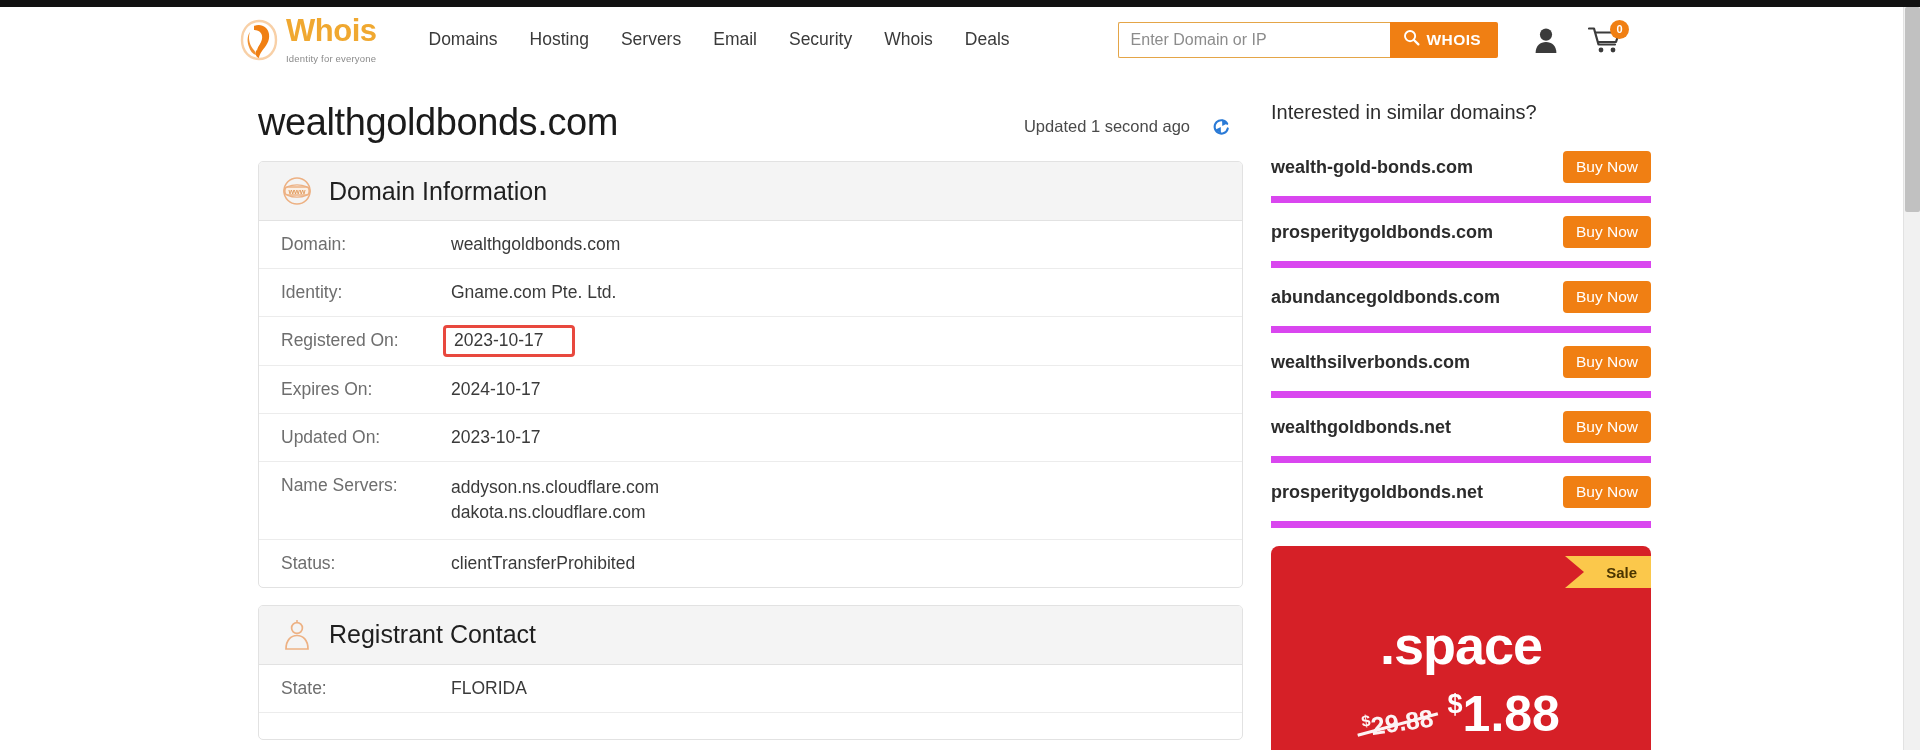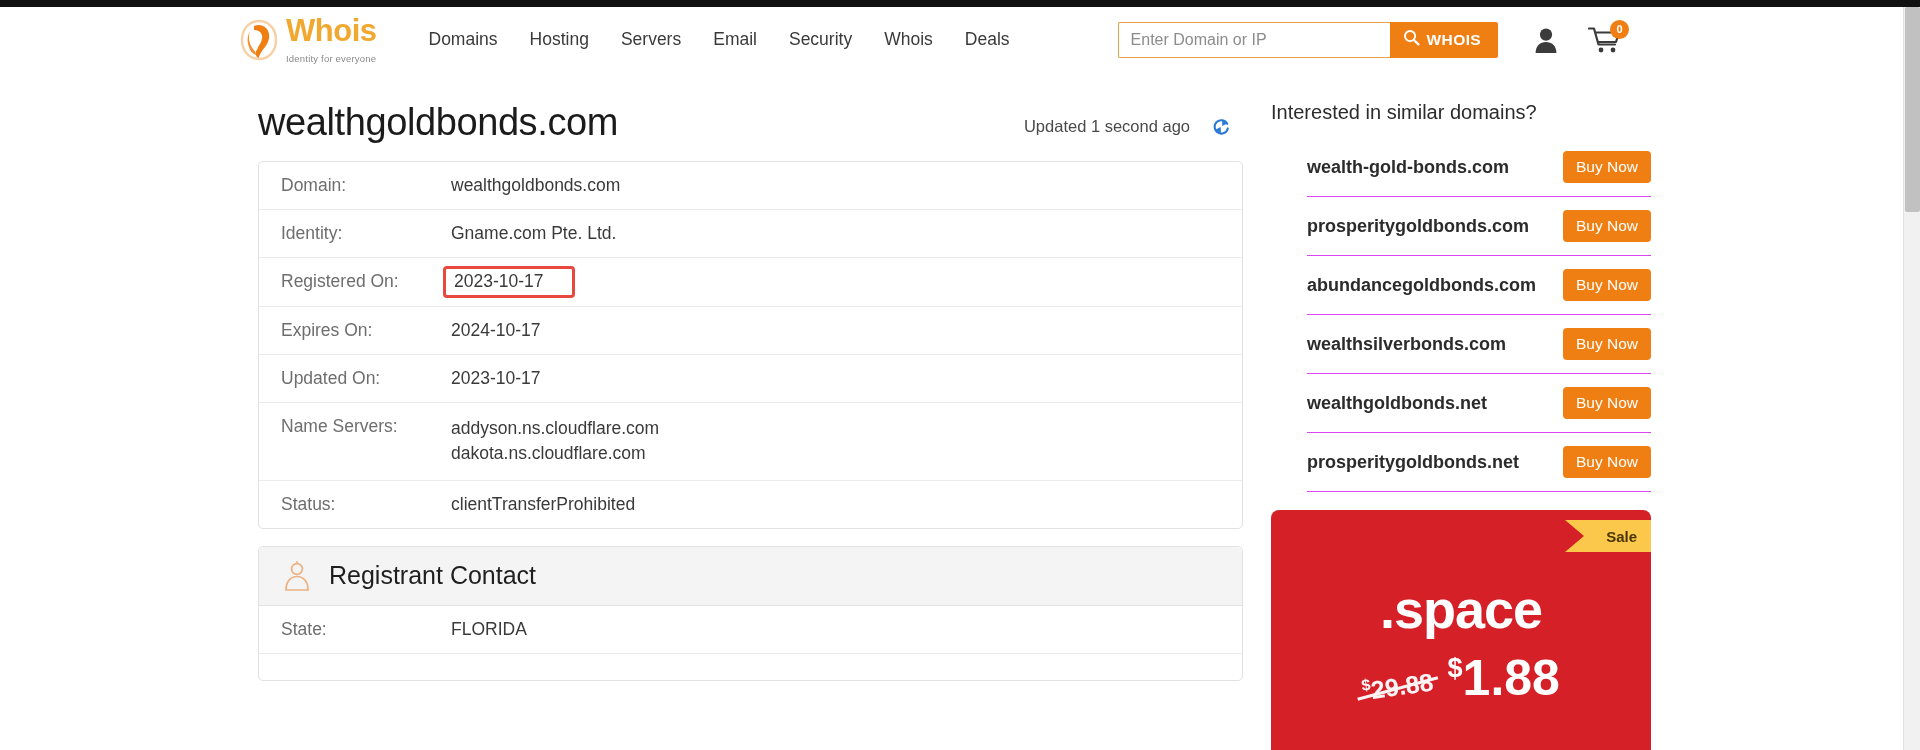--- a/index.html
+++ b/index.html
@@ -104,21 +104,21 @@
     border: 3px solid #e8483e; border-radius: 4px;
     padding: 2px 28px 3px 8px;
     margin: -5px 0 -5px -8px;
     color:#3a3a3a;
   }
 
   
   .side-title { font-size: 20px; color:#2c2c2c; font-weight:400; margin-bottom: 14px; }
   .side-row {
     display:flex; align-items:center; justify-content:space-between;
-    padding: 13px 0; border-bottom:1px solid #d946ef;margin-left:36px;
+    padding: 13px 0; border-bottom:7px solid #d946ef;
   }
   .side-row:first-of-type { padding-top: 8px; }
   .side-row:last-of-type { border-bottom:none; }
   .side-dom { font-size: 18px; font-weight: bold; color:#2b2b2b; }
   .buy-btn {
     background:#F07F13; color:#fff; border:none; border-radius:4px;
     font-size: 15.5px; padding: 7px 13px; cursor:pointer; white-space:nowrap;
   }
 
   .promo {
@@ -246,20 +246,31 @@
             <svg viewBox="0 0 20 20" width="19" height="19">
               <path d="M16 7.2 A7 7 0 1 0 16.6 12" fill="none" stroke="#2a7ad6" stroke-width="2.2" stroke-linecap="round"></path>
               <path d="M10.6 2.6 L16.6 6.6 L10.8 9.6" fill="#2a7ad6"></path>
               <path d="M9.4 17.4 L3.4 13.4 L9.2 10.4" fill="#2a7ad6"></path>
             </svg>
           </span>
         </div>
       </div>
 
       <div class="card">
+        <div class="card-head">
+          <span class="hicon">
+            <svg viewBox="0 0 32 32" width="32" height="32">
+              <circle cx="16" cy="16" r="13" fill="none" stroke="#EDB183" stroke-width="1.6"></circle>
+              <ellipse cx="16" cy="16" rx="13" ry="6.2" fill="none" stroke="#EDB183" stroke-width="1.3"></ellipse>
+              <rect x="4" y="12" width="24" height="8" rx="3" fill="#FBF0E6" stroke="#EDB183" stroke-width="1.3"></rect>
+              <text x="16" y="19" font-size="7.4" font-weight="bold" fill="#E09B5E" text-anchor="middle" font-family="Liberation Sans, sans-serif">www</text>
+            </svg>
+          </span>
+          <h2>Domain Information</h2>
+        </div>
 
         <div class="row">
           <div class="lbl">Domain:</div>
           <div class="val">wealthgoldbonds.com</div>
         </div>
         <div class="row">
           <div class="lbl">Identity:</div>
           <div class="val">Gname.com Pte. Ltd.</div>
         </div>
         <div class="row">

